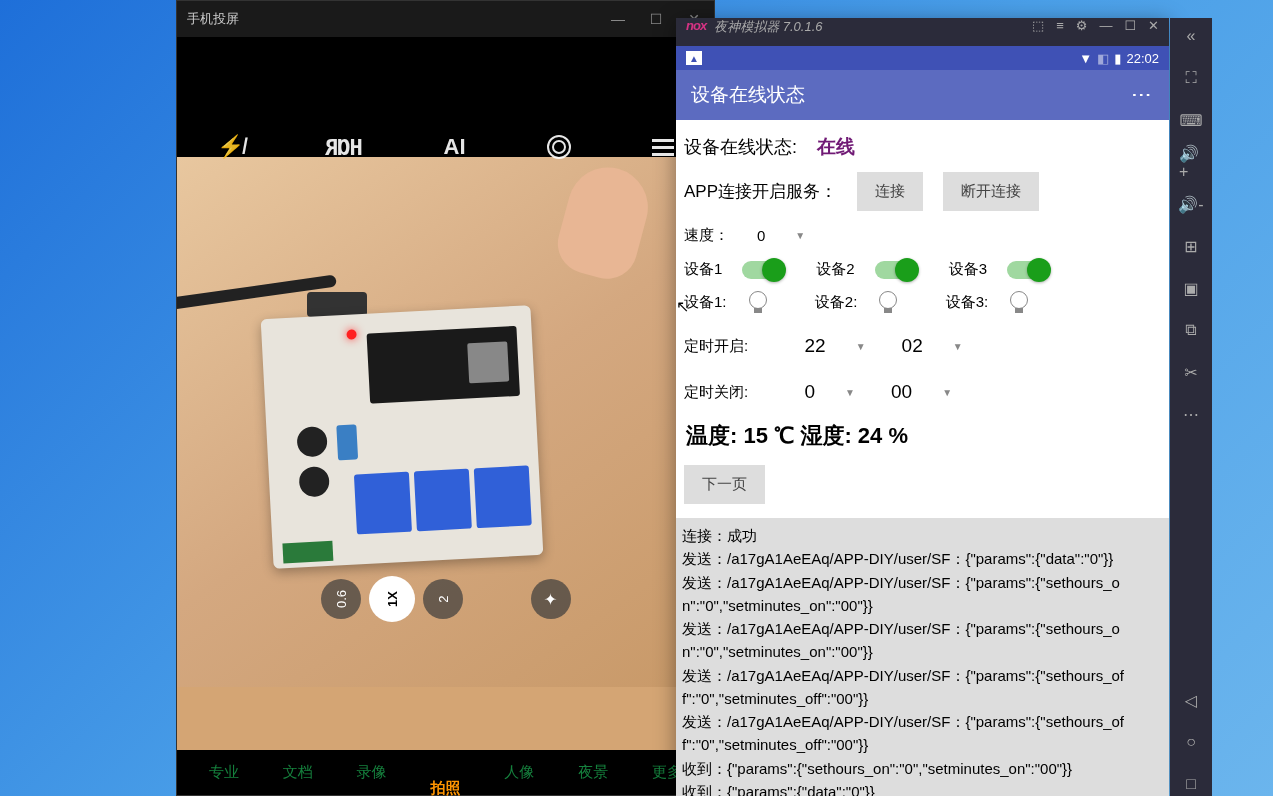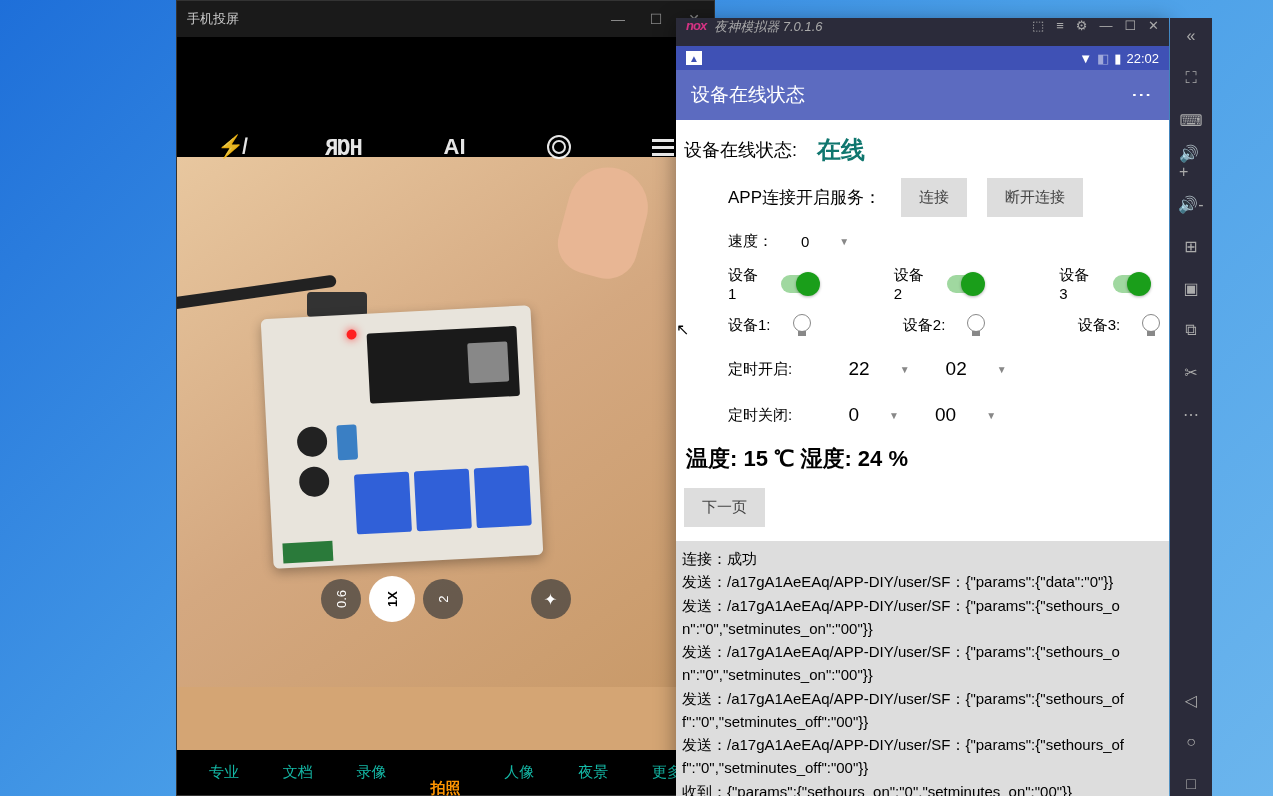--- a/index.html
+++ b/index.html
@@ -40,21 +40,21 @@
 .relay.r2 { left: 145px; }
 .relay.r3 { left: 205px; }
 .terminal { position: absolute; bottom: 5px; left: 10px; width: 50px; height: 20px; background: #2a7a3a; }
 
 .zoom-row { position: absolute; bottom: 65px; left: 0; right: 0; display: flex; justify-content: center; align-items: center; gap: 8px; }
 .zoom-btn { width: 40px; height: 40px; border-radius: 50%; background: rgba(60,60,60,0.7); color: #fff; display: flex; align-items: center; justify-content: center; font-size: 13px; transform: rotate(-90deg); }
 .zoom-btn.active { background: #fff; color: #000; width: 46px; height: 46px; font-weight: bold; }
 .star-btn { width: 40px; height: 40px; border-radius: 50%; background: rgba(60,60,60,0.7); color: #fff; display: flex; align-items: center; justify-content: center; margin-left: 60px; }
 
 .mode-row { position: absolute; bottom: 0; left: 0; right: 0; height: 45px; background: #000; display: flex; justify-content: space-around; align-items: center; padding: 0 10px; }
-.mode-item { color: #14b8a6; font-size: 15px; }
+.mode-item { color: #15803d; font-size: 15px; }
 .mode-item.active { color: #ff9500; font-weight: bold; margin-top: 32px; }
 
 
 .right-window { position: absolute; left: 676px; top: 18px; width: 493px; height: 778px; background: #fff; box-shadow: 0 4px 20px rgba(0,0,0,0.4); }
 .nox-titlebar { height: 28px; background: #2b2b3a; display: flex; padding: 0 10px; color: #aaa; font-size: 13px; }
 .nox-logo { color: #d63384; font-weight: bold; font-style: italic; margin-right: 8px; letter-spacing: -1px; }
 .nox-title { flex: 1; font-style: italic; }
 .nox-controls { display: flex; gap: 12px; font-size: 13px; }
 .nox-ctrl { cursor: pointer; color: #aaa; }
 
@@ -63,23 +63,23 @@
 .warn-icon { background: #fff; color: #3f51b5; width: 16px; height: 14px; font-size: 10px; display: flex; align-items: center; justify-content: center; }
 .status-right { display: flex; align-items: center; gap: 5px; }
 
 .app-header { height: 50px; background: #5c6bc0; display: flex; align-items: center; padding: 0 15px; color: #fff; font-size: 19px; }
 .app-header-title { flex: 1; }
 .dots-icon { font-size: 20px; writing-mode: vertical-lr; cursor: pointer; }
 
 .app-body { padding: 8px 4px; background: #fff; font-size: 15px; }
 .row { display: flex; align-items: center; padding: 6px 4px; gap: 20px; }
 .status-label { font-size: 18px; }
-.online { color: #0f766e; font-weight: bold; font-size: 24px; }
+.online { color: #701a75; font-weight: bold; font-size: 19px; }
 .gray-btn { background: #ddd; border: none; padding: 10px 18px; font-size: 15px; cursor: pointer; color: #444; }
-.label { font-size: 15px; margin-left: 44px; }
+.label { font-size: 15px; }
 .dropdown { display: inline-flex; align-items: center; gap: 30px; padding: 4px 8px; cursor: pointer; }
 .dropdown-arrow { color: #888; font-size: 10px; }
 
 .toggle { position: relative; width: 42px; height: 18px; background: #a0d8a0; border-radius: 10px; cursor: pointer; margin-right: 12px; }
 .toggle::after { content: ''; position: absolute; right: -2px; top: -3px; width: 24px; height: 24px; background: #1a9e1a; border-radius: 50%; box-shadow: 0 1px 3px rgba(0,0,0,0.3); }
 
 .bulb { width: 18px; height: 22px; display: inline-block; position: relative; margin-left: 2px; }
 .bulb::before { content: ''; position: absolute; top: 0; width: 16px; height: 16px; border: 1.5px solid #888; border-radius: 50%; }
 .bulb::after { content: ''; position: absolute; bottom: 0; left: 5px; width: 8px; height: 5px; background: #888; }
 .cursor { position: absolute; font-size: 16px; margin-left: -8px; margin-top: 8px; }

